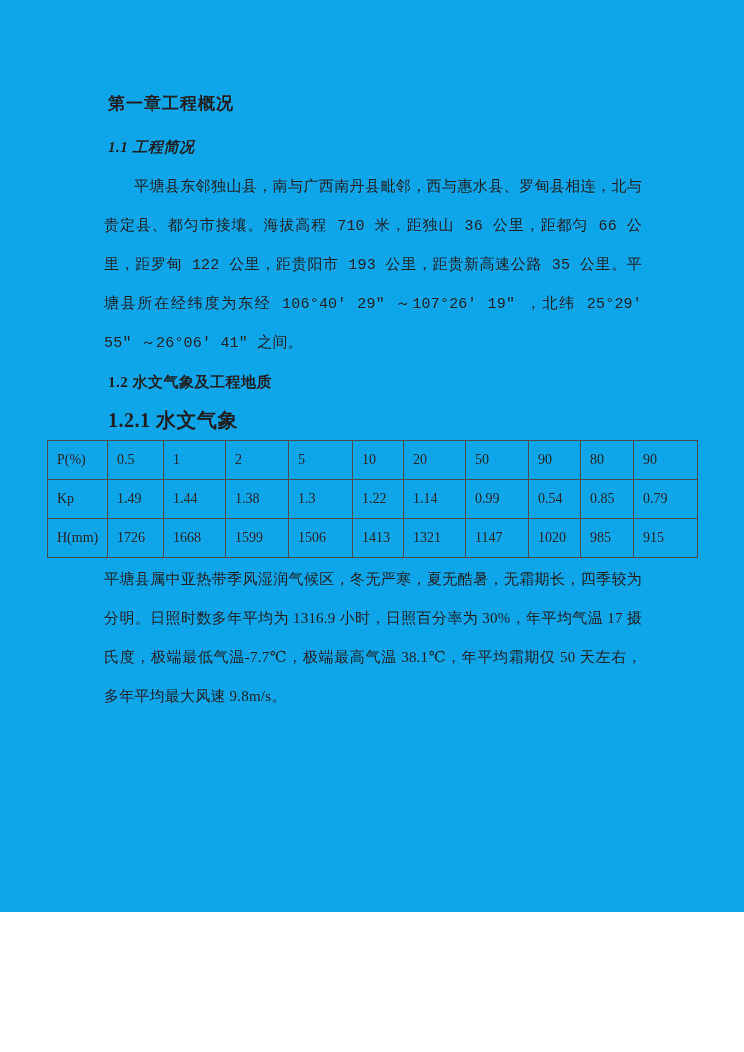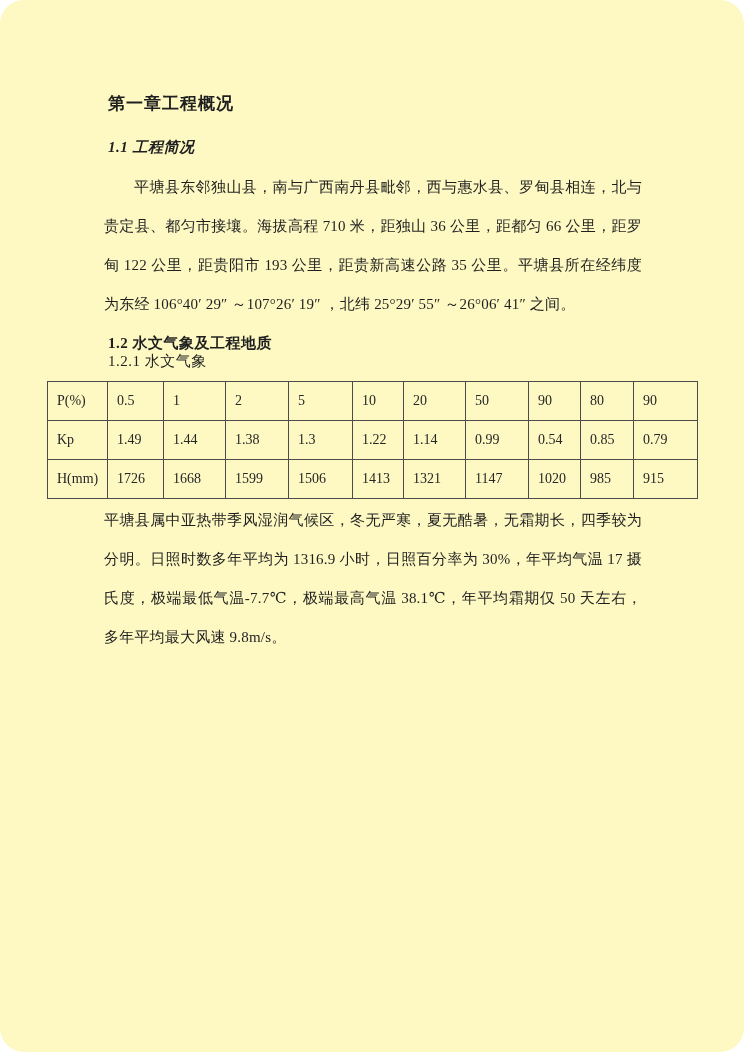--- a/index.html
+++ b/index.html
@@ -1,60 +1,60 @@
 <!DOCTYPE html>
 <html><head>
 <meta charset="utf-8">
 <style>
   * { margin: 0; padding: 0; box-sizing: border-box; }
   html, body { background: #ffffff; }
   .page {
     position: relative;
     width: 744px;
-    height: 1052px;
-    background: #fef9c3;
+    height: 912px;
+    background: #0ea5e9;
     color: #1f1f1f;
     font-family: "Liberation Serif", "DejaVu Serif", serif;
     overflow: hidden;
-    border-radius: 24px;
   }
   .chapter-title {
     margin-top: 92px;
     margin-left: 108px;
     font-size: 17px;
     font-weight: bold;
     line-height: 24px;
     letter-spacing: 1px;
   }
   .h2 {
     margin-left: 108px;
     font-size: 15px;
     font-weight: bold;
     line-height: 18px;
     letter-spacing: 0.5px;
   }
   .h2.s11 { margin-top: 22px; font-style: italic; }
   .h2.s12 { margin-top: 10px; }
   .h3 {
+    margin-top: 20px;
     margin-left: 108px;
-    font-size: 15px;
-    font-weight: normal;
+    font-size: 20px;
+    font-weight: bold;
     line-height: 18px;
     letter-spacing: 0.5px;
   }
   .para {
     margin-left: 104px;
     width: 538px;
     font-size: 15px;
     line-height: 39px;
     text-align: justify;
     letter-spacing: 0.2px;
   }
   .para.p1 { margin-top: 12px; }
-  .para.indent { text-indent: 2em; }
+  .para.indent { text-indent: 2em; font-family: Liberation Mono, monospace; }
   .para.p3 { margin-top: 10px; }
   .para.p4 { margin-top: 2px; }
   .table-title {
     margin-top: 6px;
     margin-left: 112px;
     font-size: 16px;
     line-height: 22px;
     letter-spacing: 1.5px;
   }
   table.rain-table {

